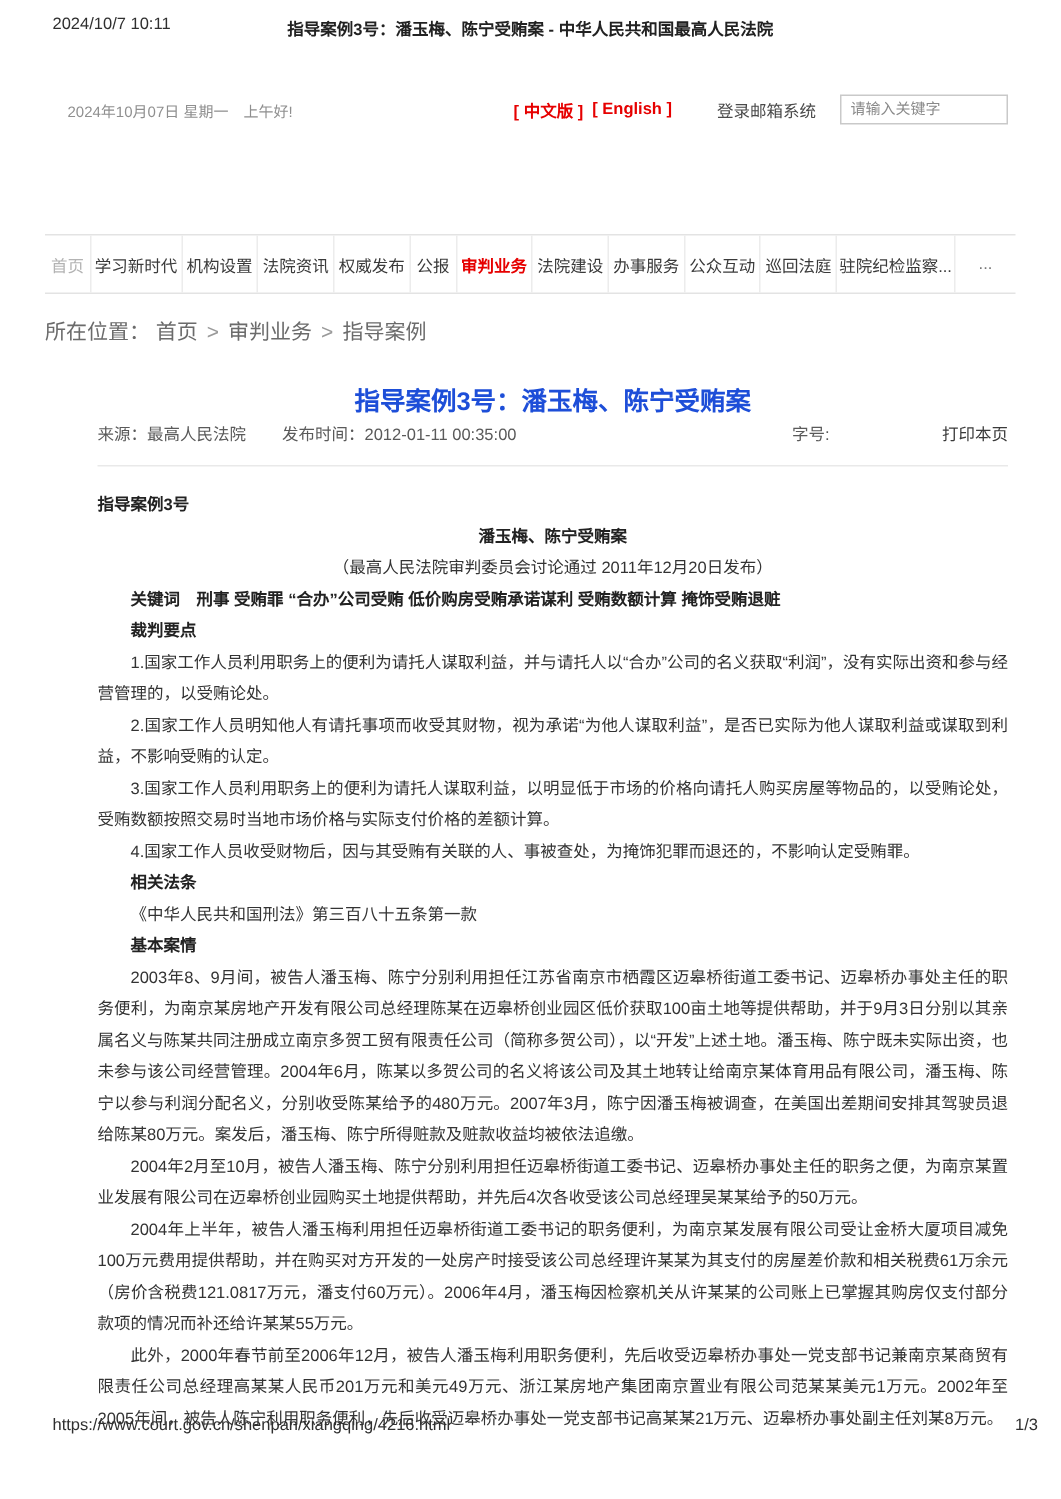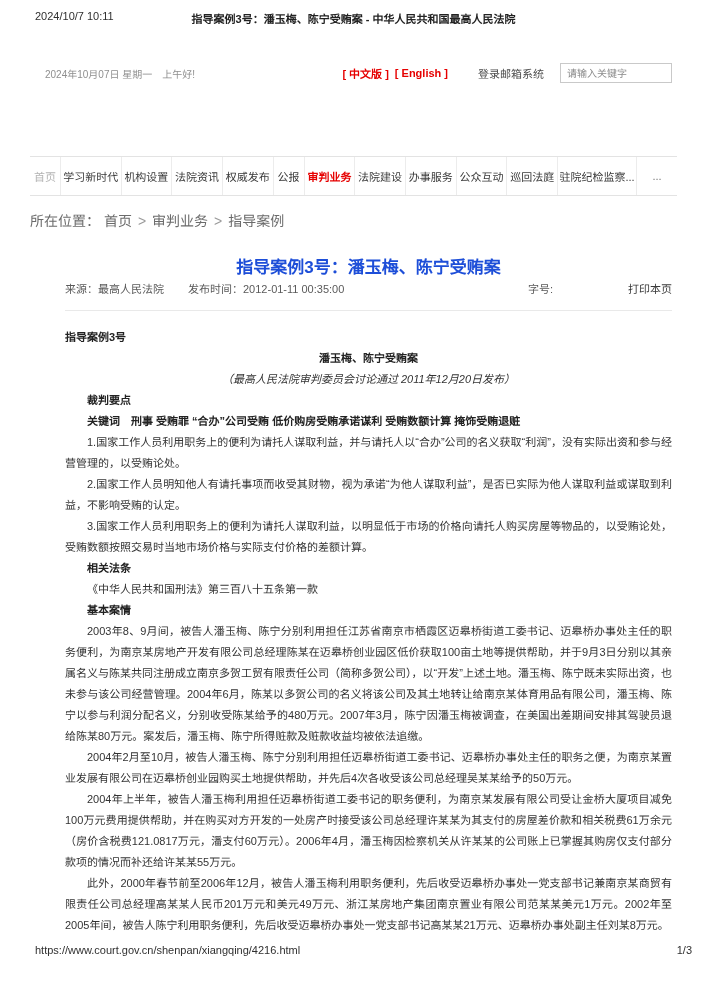--- a/index.html
+++ b/index.html
@@ -47,21 +47,21 @@
   .meta{display:flex;align-items:center;padding-bottom:14px;
     border-bottom:1px solid #e9e9e9;font-size:11px;color:#5a5a5a;}
   .meta .m-time{margin-left:24px;}
   .meta .m-fontsize{margin-left:auto;}
   .meta .m-print{margin-left:75px;color:#3a3a3a;cursor:pointer;}
 
   .content{margin-top:16px;font-size:11px;line-height:21px;color:#333;}
   .content p{margin:0;text-indent:2em;text-align:justify;}
   .content p.label{font-weight:bold;text-indent:0;color:#222;}
   .content p.title{font-weight:bold;text-align:center;text-indent:0;color:#222;}
-  .content p.center{text-align:center;text-indent:0;font-style:italic;}
+  .content p.center{text-align:center;text-indent:0;}
   .content p.heading{font-weight:bold;color:#222;}
 </style>
 </head>
 <body>
 
 <div class="page">
 
   <div class="print-header">
     <div class="ph-time">2024/10/7 10:11</div>
     <div class="ph-title">指导案例3号：潘玉梅、陈宁受贿案 - 中华人民共和国最高人民法院</div>
@@ -102,25 +102,26 @@
     <div class="meta">
       <span class="m-source">来源：最高人民法院</span>
       <span class="m-time">发布时间：2012-01-11 00:35:00</span>
       <span class="m-fontsize">字号:</span>
       <span class="m-print">打印本页</span>
     </div>
     <div class="content" id="article-content">
         <p class="label">指导案例3号</p>
         <p class="title">潘玉梅、陈宁受贿案</p>
         <p class="center">（最高人民法院审判委员会讨论通过 2011年12月20日发布）</p>
+        <p class="heading">关键词　刑事 受贿罪 “合办”公司受贿 低价购房受贿承诺谋利 受贿数额计算 掩饰受贿退赃</p>
         <p class="heading">裁判要点</p>
-        <p class="heading">关键词　刑事 受贿罪 “合办”公司受贿 低价购房受贿承诺谋利 受贿数额计算 掩饰受贿退赃</p>
         <p class="">1.国家工作人员利用职务上的便利为请托人谋取利益，并与请托人以“合办”公司的名义获取“利润”，没有实际出资和参与经营管理的，以受贿论处。</p>
         <p class="">2.国家工作人员明知他人有请托事项而收受其财物，视为承诺“为他人谋取利益”，是否已实际为他人谋取利益或谋取到利益，不影响受贿的认定。</p>
         <p class="">3.国家工作人员利用职务上的便利为请托人谋取利益，以明显低于市场的价格向请托人购买房屋等物品的，以受贿论处，受贿数额按照交易时当地市场价格与实际支付价格的差额计算。</p>
+        <p class="">4.国家工作人员收受财物后，因与其受贿有关联的人、事被查处，为掩饰犯罪而退还的，不影响认定受贿罪。</p>
         <p class="heading">相关法条</p>
         <p class="">《中华人民共和国刑法》第三百八十五条第一款</p>
         <p class="heading">基本案情</p>
         <p class="">2003年8、9月间，被告人潘玉梅、陈宁分别利用担任江苏省南京市栖霞区迈皋桥街道工委书记、迈皋桥办事处主任的职务便利，为南京某房地产开发有限公司总经理陈某在迈皋桥创业园区低价获取100亩土地等提供帮助，并于9月3日分别以其亲属名义与陈某共同注册成立南京多贺工贸有限责任公司（简称多贺公司），以“开发”上述土地。潘玉梅、陈宁既未实际出资，也未参与该公司经营管理。2004年6月，陈某以多贺公司的名义将该公司及其土地转让给南京某体育用品有限公司，潘玉梅、陈宁以参与利润分配名义，分别收受陈某给予的480万元。2007年3月，陈宁因潘玉梅被调查，在美国出差期间安排其驾驶员退给陈某80万元。案发后，潘玉梅、陈宁所得赃款及赃款收益均被依法追缴。</p>
         <p class="">2004年2月至10月，被告人潘玉梅、陈宁分别利用担任迈皋桥街道工委书记、迈皋桥办事处主任的职务之便，为南京某置业发展有限公司在迈皋桥创业园购买土地提供帮助，并先后4次各收受该公司总经理吴某某给予的50万元。</p>
         <p class="">2004年上半年，被告人潘玉梅利用担任迈皋桥街道工委书记的职务便利，为南京某发展有限公司受让金桥大厦项目减免100万元费用提供帮助，并在购买对方开发的一处房产时接受该公司总经理许某某为其支付的房屋差价款和相关税费61万余元（房价含税费121.0817万元，潘支付60万元）。2006年4月，潘玉梅因检察机关从许某某的公司账上已掌握其购房仅支付部分款项的情况而补还给许某某55万元。</p>
         <p class="">此外，2000年春节前至2006年12月，被告人潘玉梅利用职务便利，先后收受迈皋桥办事处一党支部书记兼南京某商贸有限责任公司总经理高某某人民币201万元和美元49万元、浙江某房地产集团南京置业有限公司范某某美元1万元。2002年至2005年间，被告人陈宁利用职务便利，先后收受迈皋桥办事处一党支部书记高某某21万元、迈皋桥办事处副主任刘某8万元。</p>
       </div>
   </div>
 

